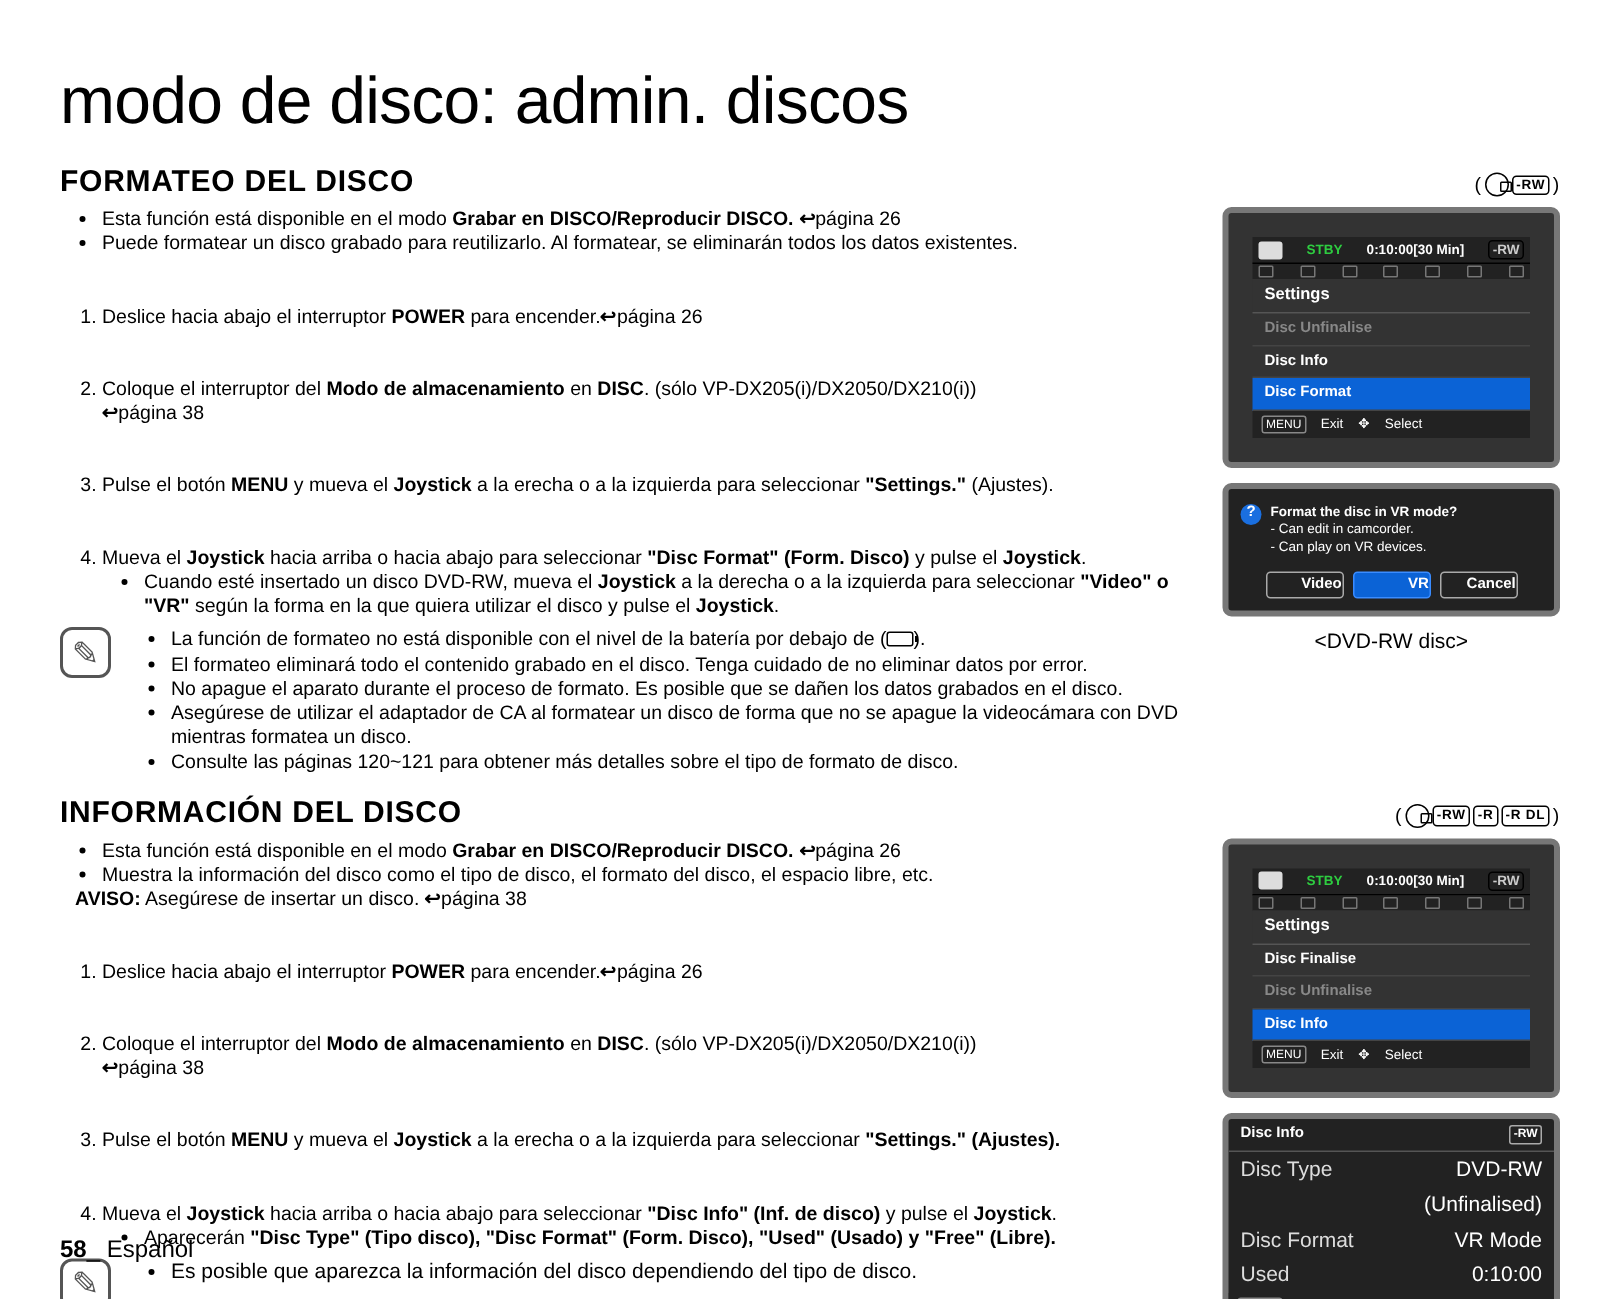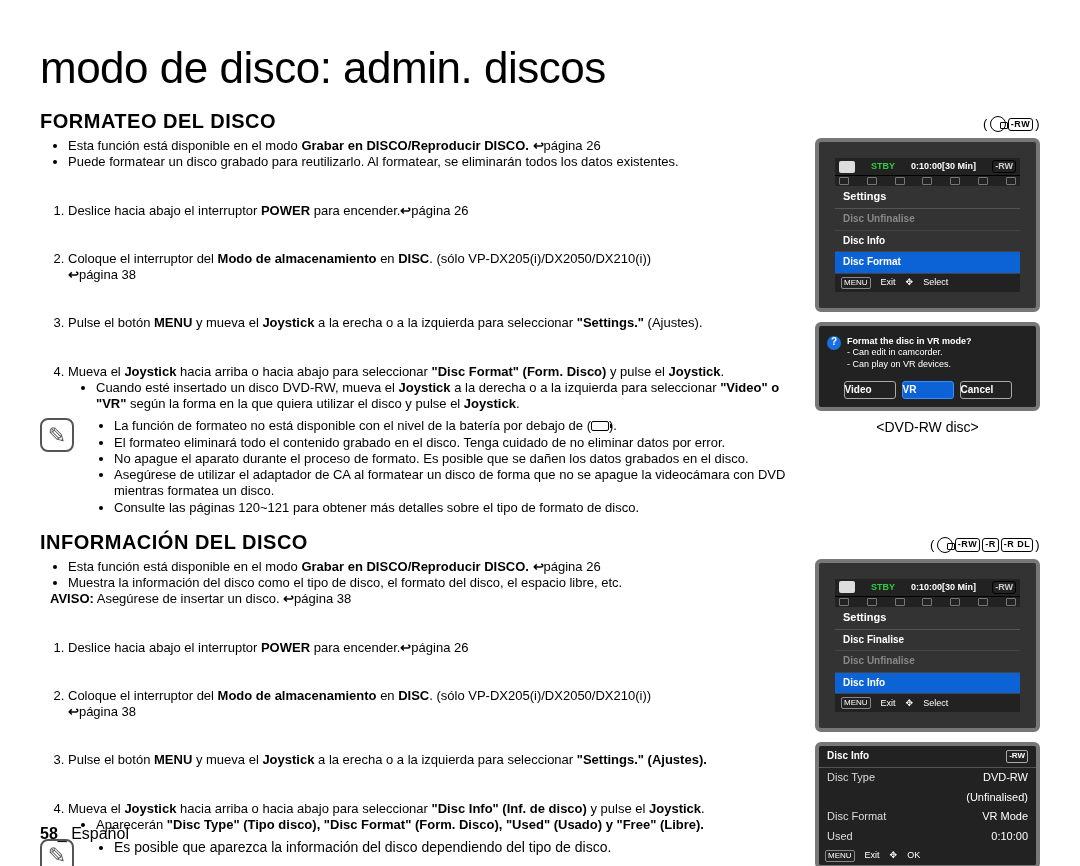--- a/index.html
+++ b/index.html
@@ -40,27 +40,27 @@
   .menu-item.grey { color: #888; }
   .menu-item.sel { background: #0b63d6; color: #fff; }
   .screen-bottom { display: flex; gap: 10px; padding: 3px 6px; font-size: 9px; align-items: center; background:#222;}
   .screen-bottom .tag { border:1px solid #888; border-radius:2px; padding:0 2px; font-size:8px;}
 
   .dialog { background:#222; border: 4px solid #777; border-radius:6px; padding: 10px 8px 8px; font-size:10px; color:#fff; }
   .dialog-top { display:flex; gap:6px; align-items:flex-start; }
   .qmark { width:14px; height:14px; border-radius:50%; background:#1a6fe0; color:#fff; display:flex; align-items:center; justify-content:center; font-weight:700; font-size:10px; flex:none;}
   .dialog-body { font-size:9px; line-height:1.3; }
   .dlg-btns { display:flex; gap:6px; justify-content:center; margin-top:10px;}
-  .dlg-btn { border:1px solid #aaa; border-radius:3px; padding:2px 0; width:52px; text-align:left; font-size:10px; font-weight:700; color:#fff; }
+  .dlg-btn { border:1px solid #aaa; border-radius:3px; padding:2px 0; width:52px; text-align:right; font-size:10px; font-weight:700; color:#fff; }
   .dlg-btn.sel { background:#0b63d6; border-color:#3a8cff; }
 
   .info-block { background:#222; border:4px solid #777; border-radius:6px; overflow:hidden; font-size:10px; color:#fff; }
   .info-head { display:flex; justify-content:space-between; padding:4px 8px; border-bottom:1px solid #555; font-weight:700;}
   .info-head .rw { font-size:8px; border:1px solid #aaa; border-radius:2px; padding:0 2px;}
-  .info-row { display:flex; justify-content:space-between; padding:3px 8px; font-size:11px;}
+  .info-row { display:flex; justify-content:space-between; padding:3px 8px; font-size:14px;}
   .info-row .k { color:#ddd; }
   .info-row .v { color:#fff; }
   .mini-icon { width:16px; height:12px; background:#ddd; border-radius:2px; display:inline-block; }
 </style>
 </head>
 <body>
 
 <div class="page-title">modo de disco: admin. discos</div>
 
 <div class="section-header">

